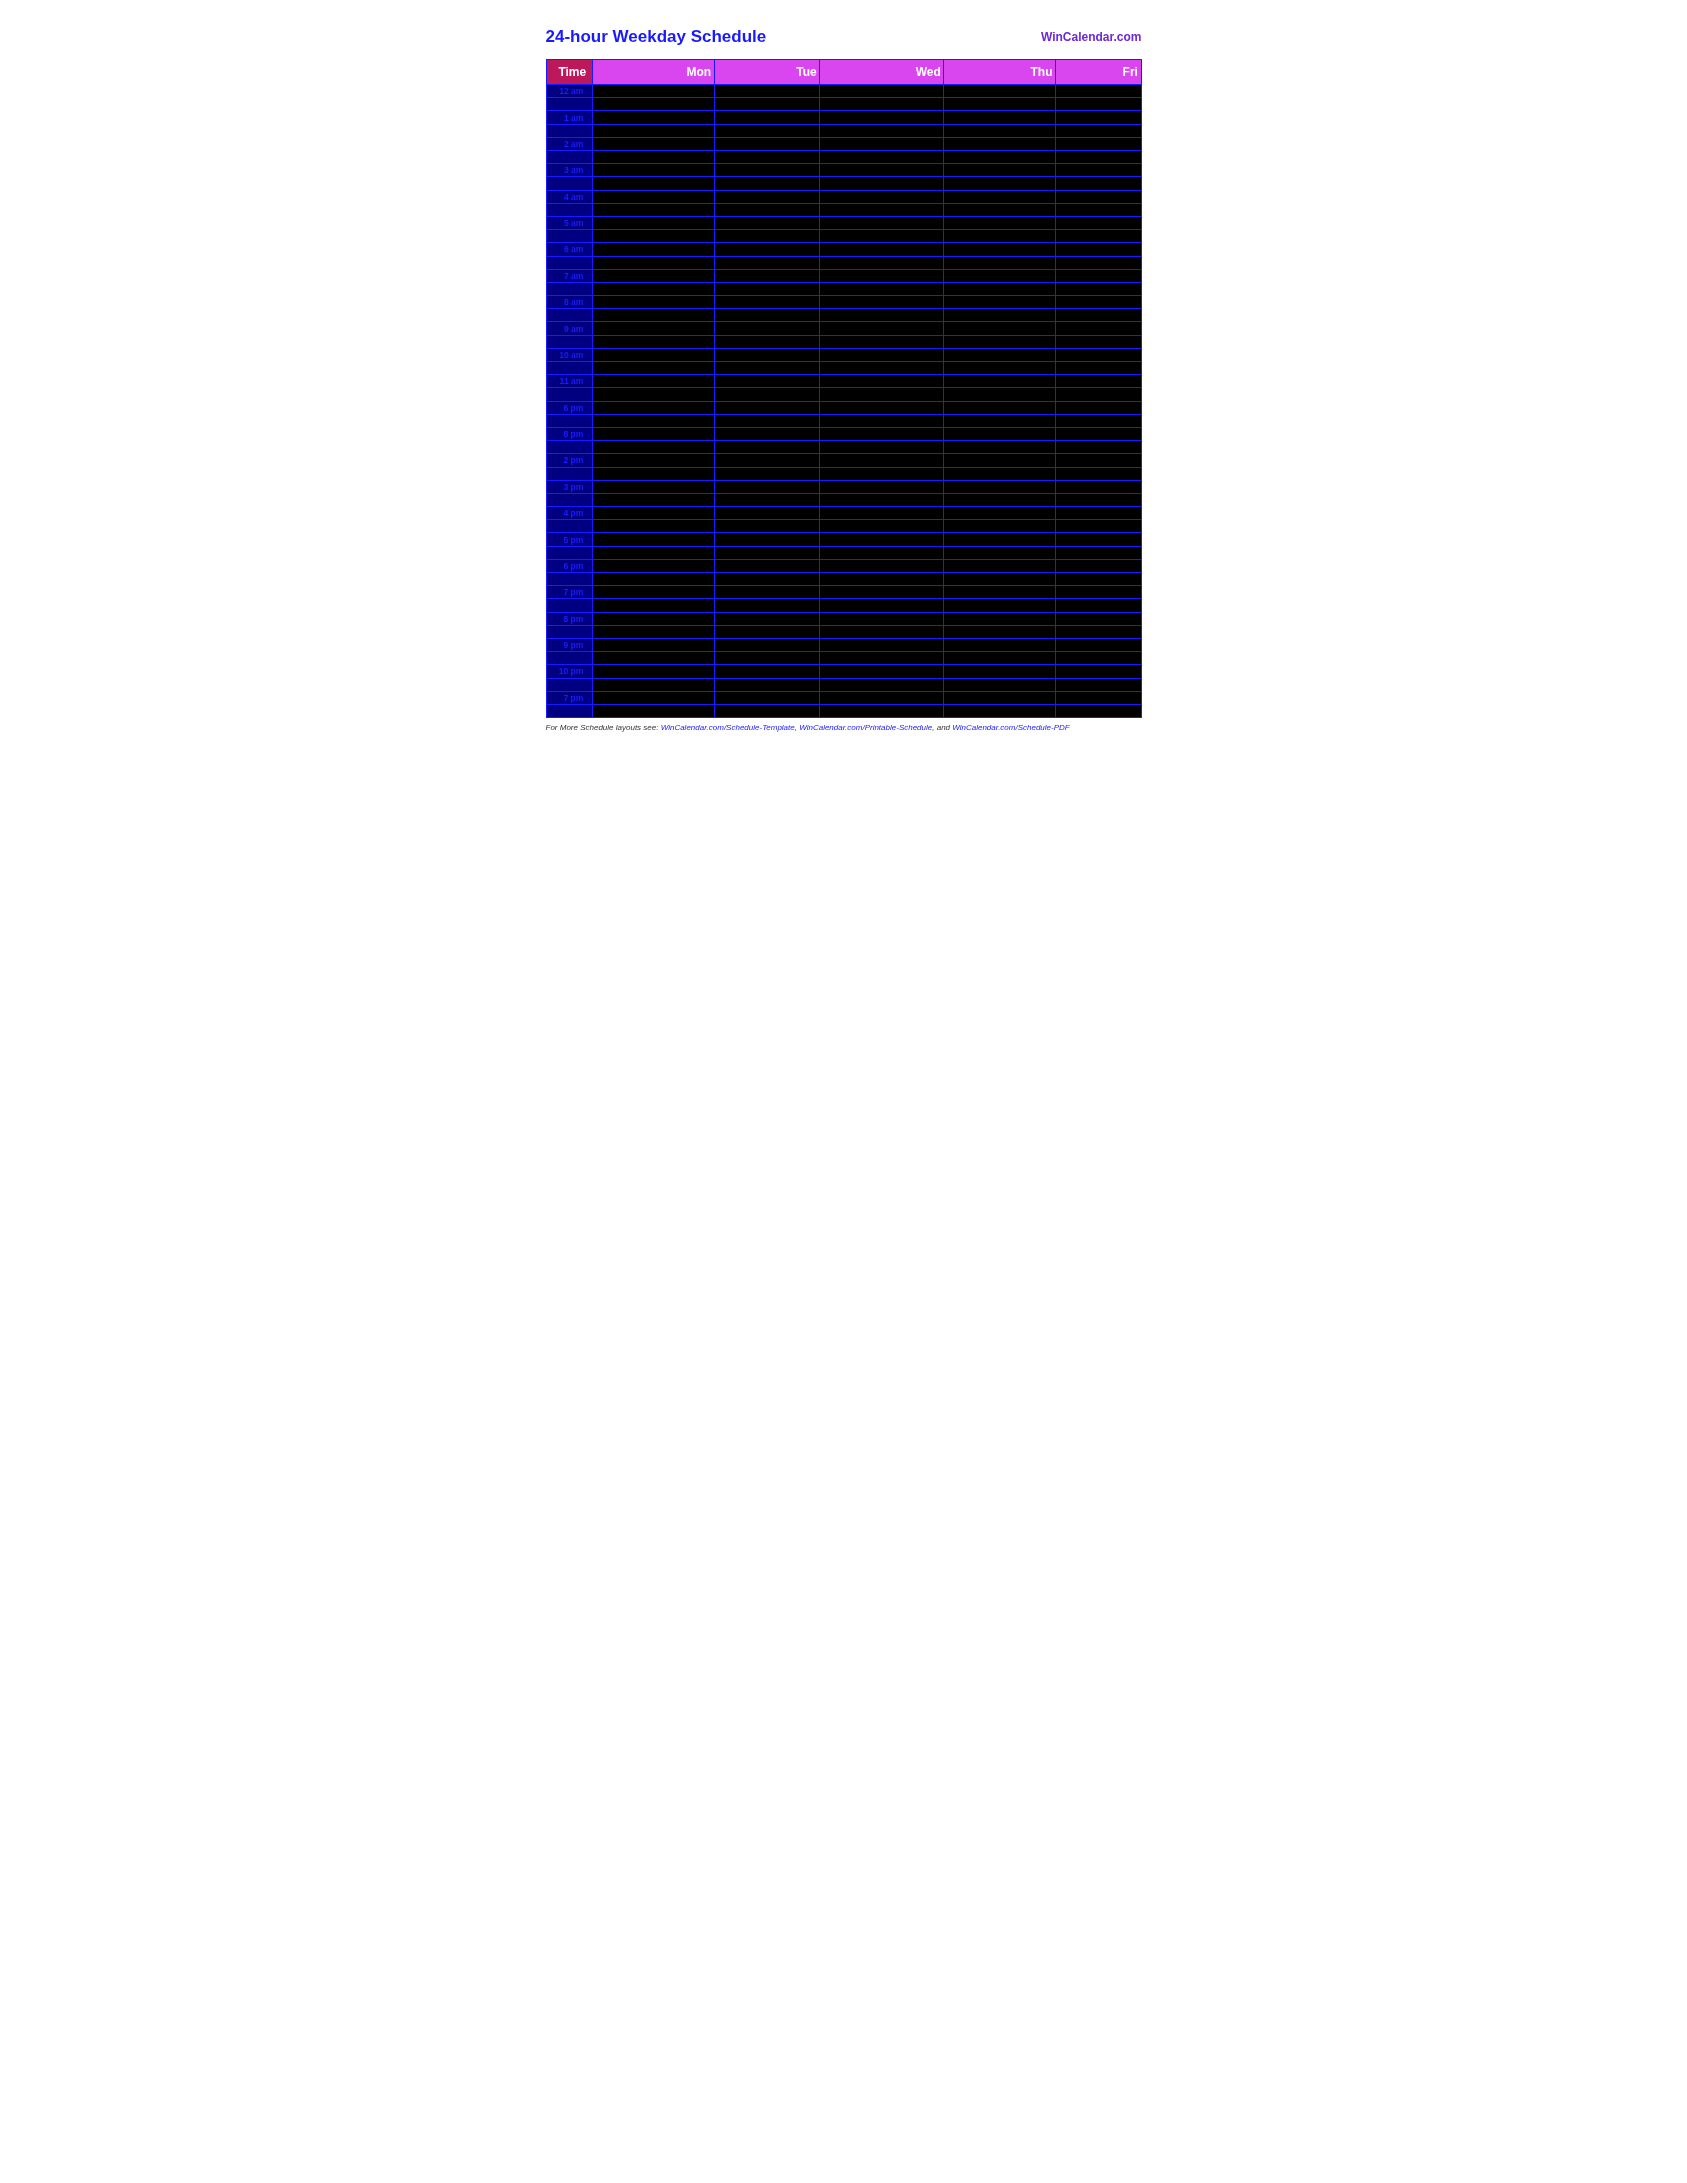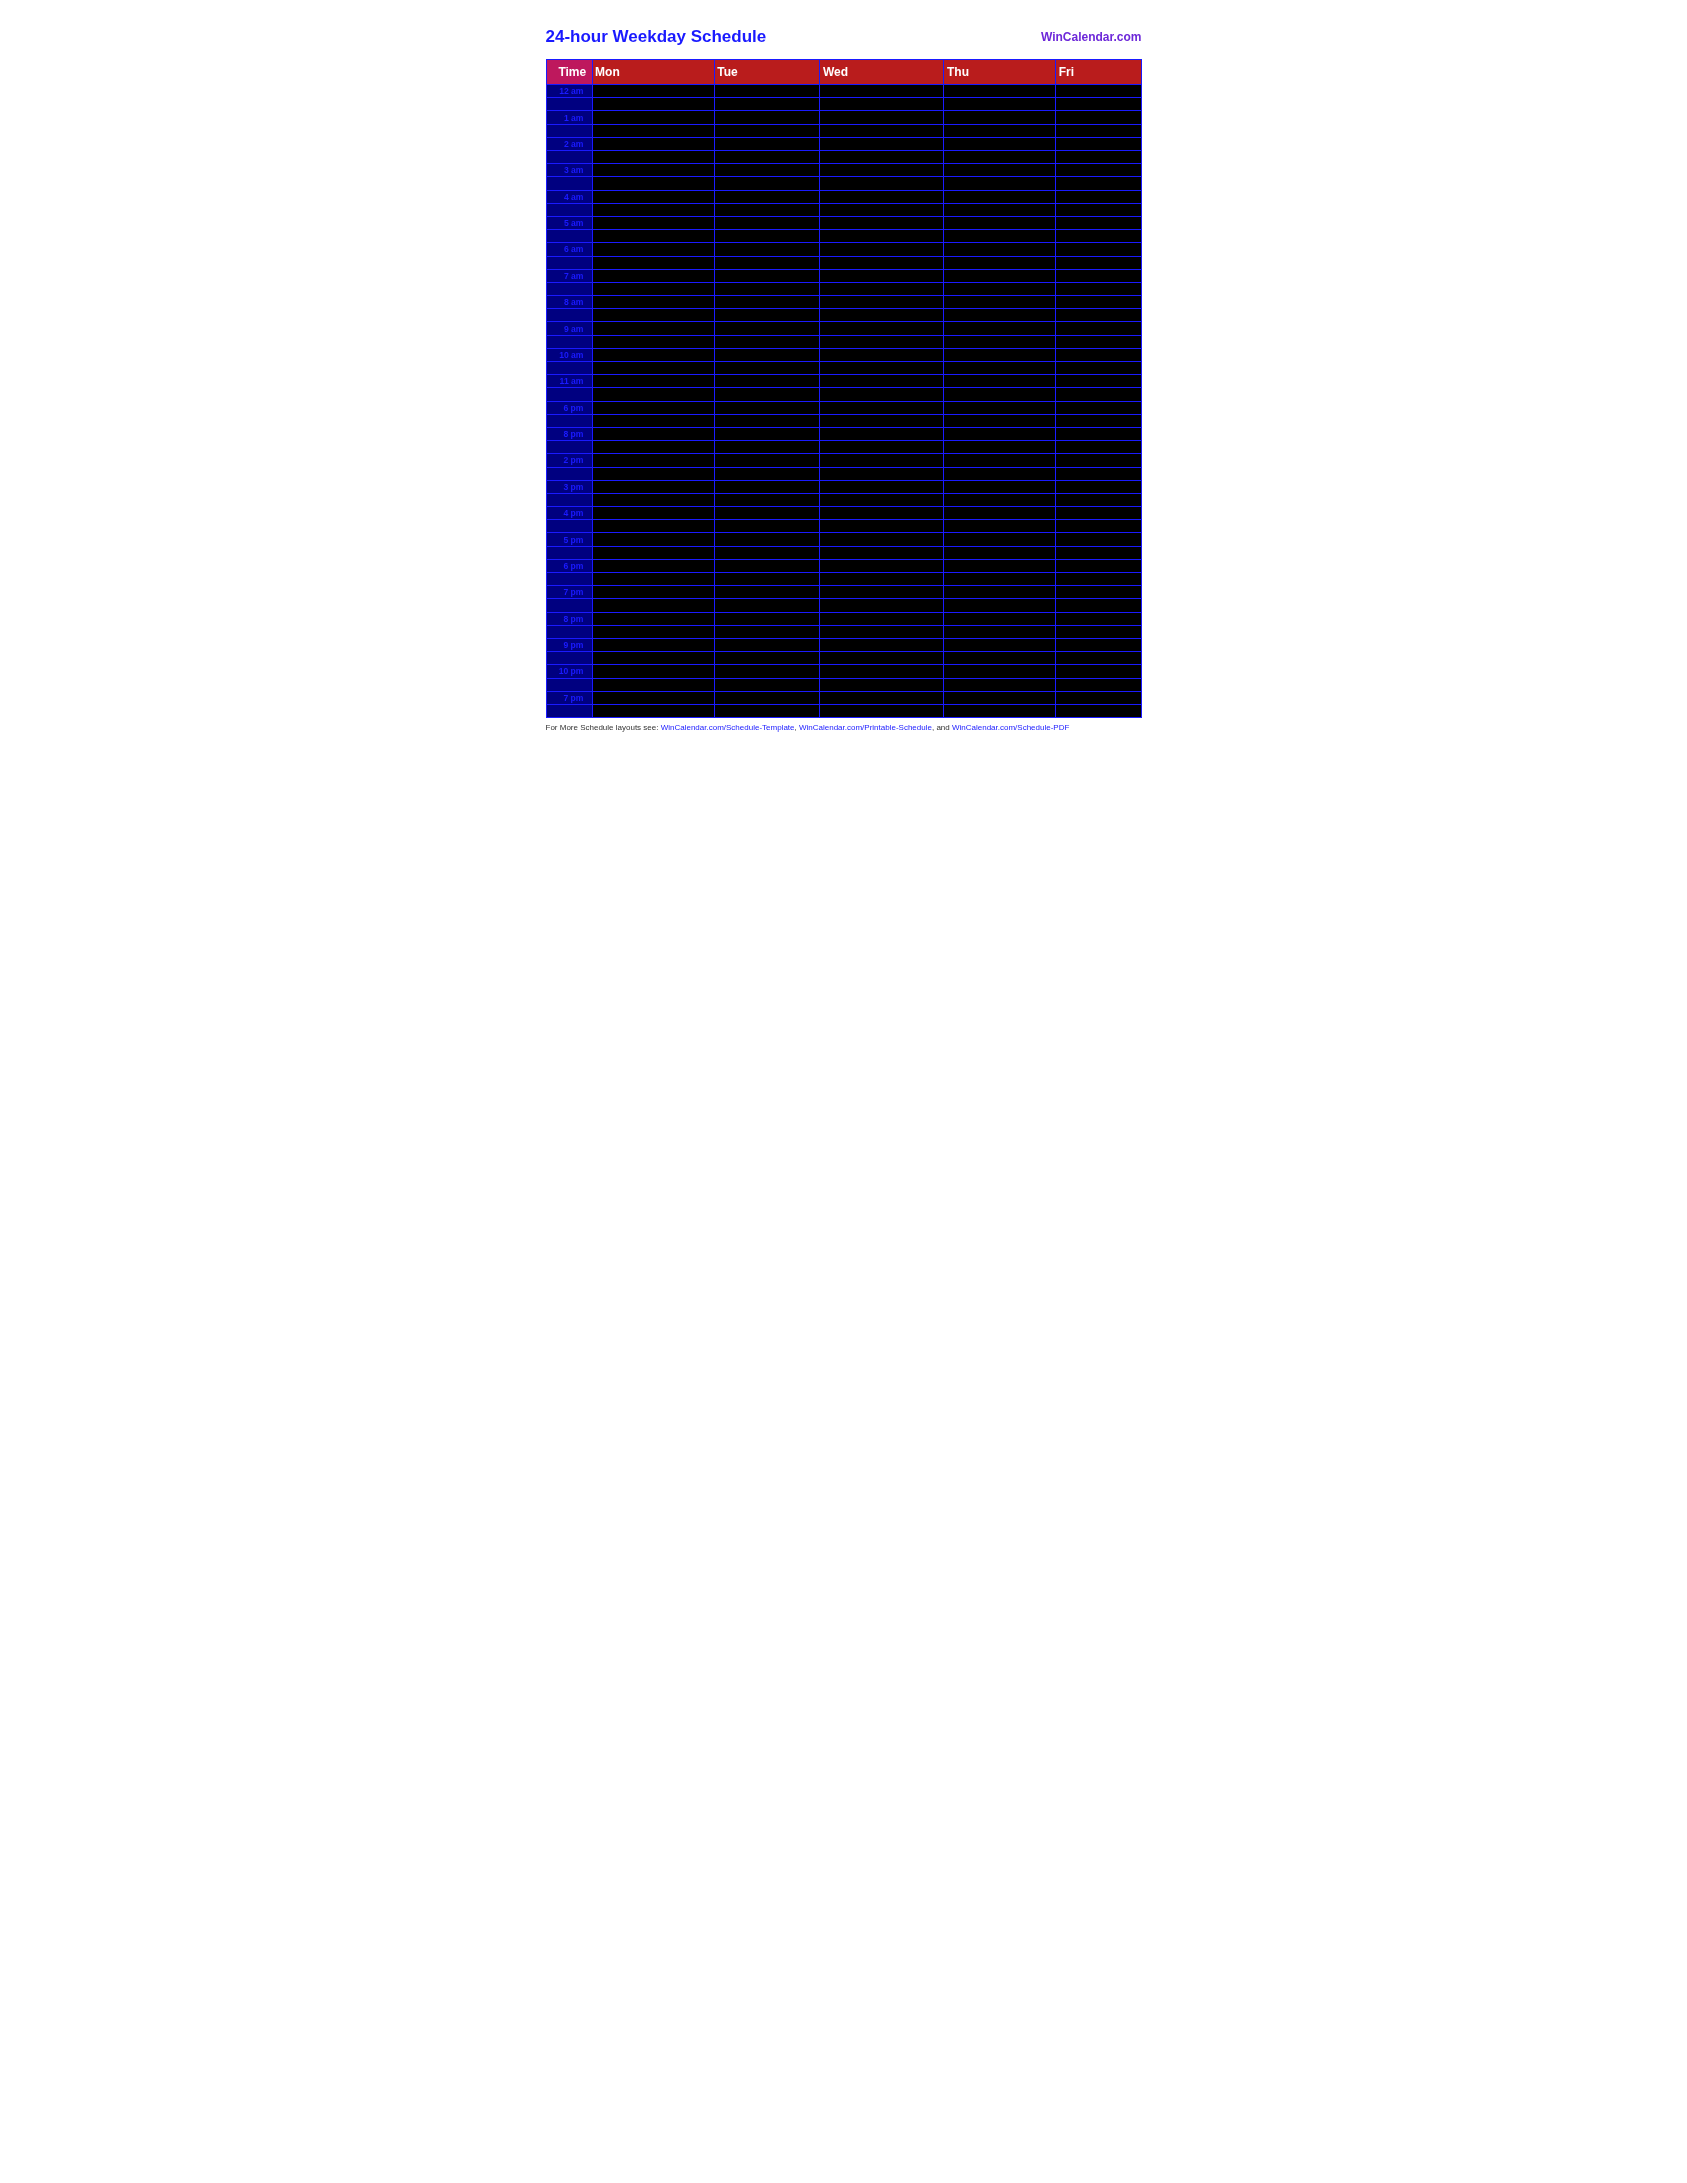--- a/index.html
+++ b/index.html
@@ -30,25 +30,25 @@
       font-size: 12px;
       font-weight: bold;
       color: #6d28d9;
     }
     .schedule-table {
       width: 100%;
       border-collapse: collapse;
       border: 1.3px solid #1a1aff;
     }
     .schedule-table th {
-      background-color: #b91c1c;
+      background-color: #d946ef;
       color: #fff;
       font-weight: bold;
       font-size: 12px;
-      text-align: left;
+      text-align: right;
       padding: 5.3px 2.6px;
       border: 0.7px solid #1a1aff;
     }
     .schedule-table th.time-col {
       background-color: #be185d;
       color: #fff;
       text-align: right;
       padding-right: 5.3px;
     }
     .schedule-table td {
@@ -74,20 +74,21 @@
     .schedule-table tr.hour-row td {
       border-top: 1.3px solid #1a1aff;
     }
     .schedule-table tr.sub-row td {
       border-top: 0.7px solid #1a1aff;
     }
     .footer {
       margin-top: 5.3px;
       font-size: 8px;
       color: #333;
+      font-style: italic;
     }
     .footer a {
       color: #1a1aff;
       text-decoration: none;
     }
     
     .col-time { width: 46px; }
     .col-day { width: calc((100% - 46px) / 5); }
   </style>
 </head>

